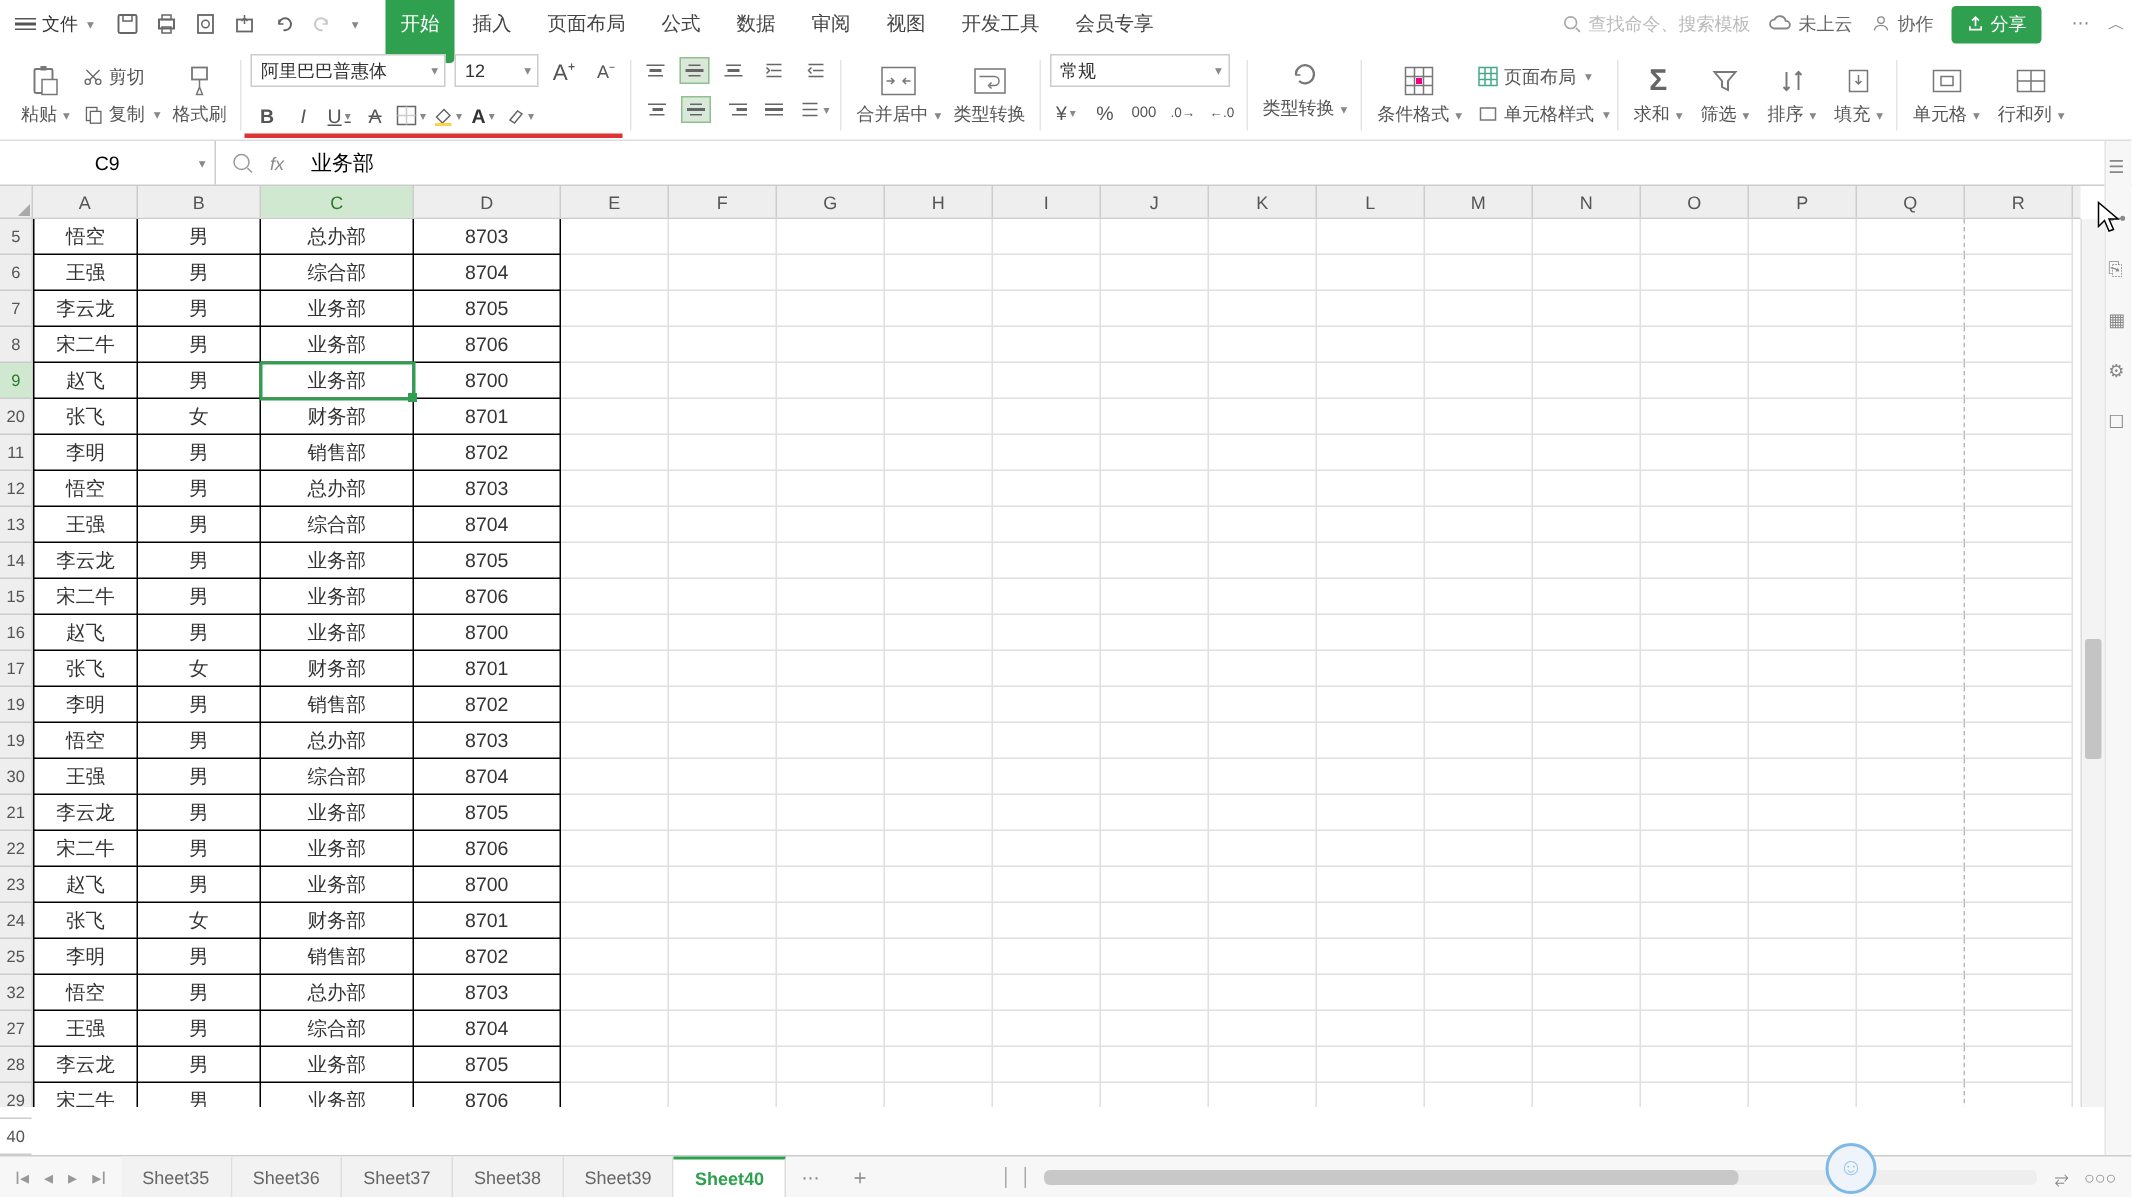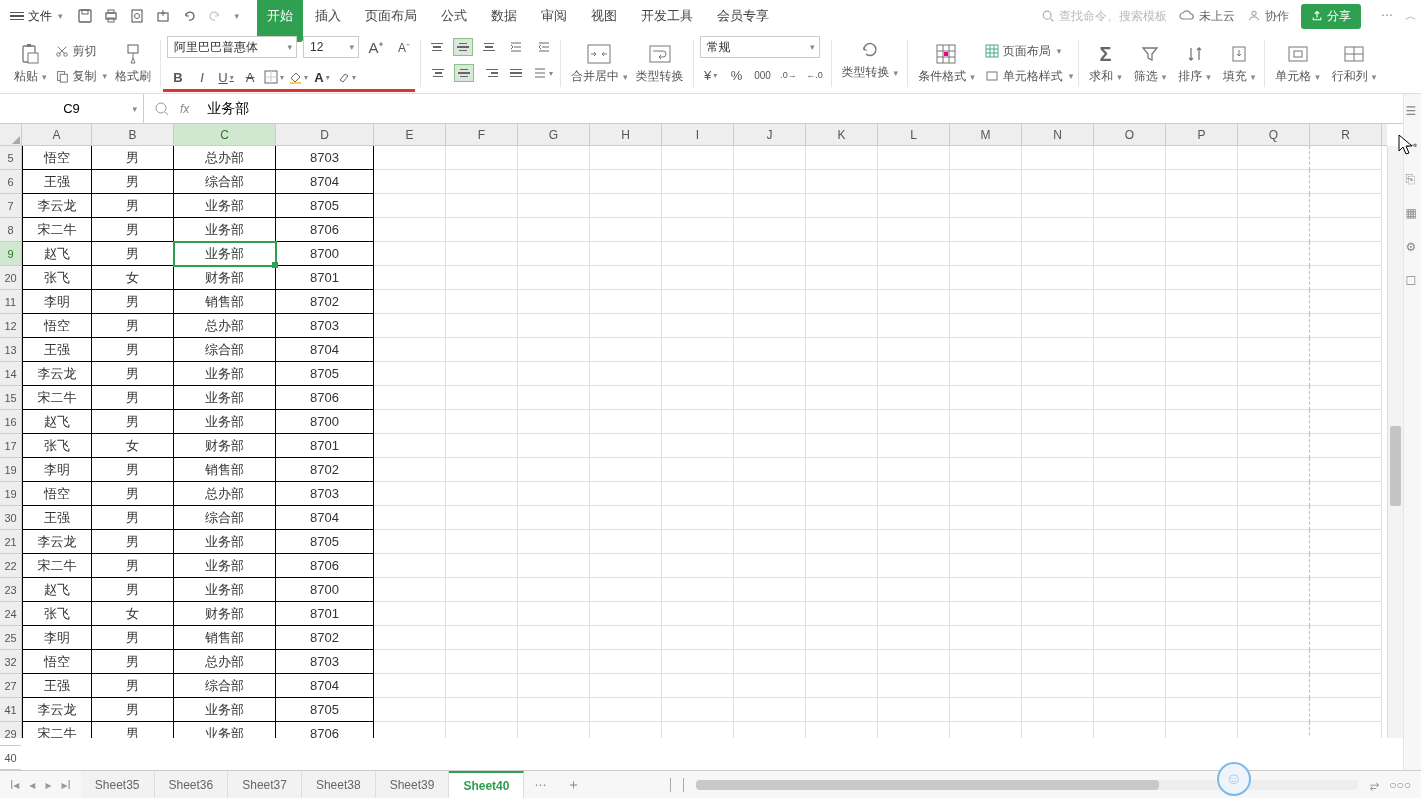--- a/index.html
+++ b/index.html
@@ -558,21 +558,21 @@
       <div class="rowhead">19</div>
       <div class="rowhead">19</div>
       <div class="rowhead">30</div>
       <div class="rowhead">21</div>
       <div class="rowhead">22</div>
       <div class="rowhead">23</div>
       <div class="rowhead">24</div>
       <div class="rowhead">25</div>
       <div class="rowhead">32</div>
       <div class="rowhead">27</div>
-      <div class="rowhead">41</div>
+      <div class="rowhead">28</div>
       <div class="rowhead">29</div>
       <div class="rowhead">40</div>
     </div>
   <div class="cells" id="cells">
       <div class="cellrow">
         <div class="cell databorder" style="width: 70px; border-left: 1px solid rgb(0, 0, 0);">悟空</div>
         <div class="cell databorder" style="width: 82px;">男</div>
         <div class="cell databorder" style="width: 102px;">总办部</div>
         <div class="cell databorder" style="width: 98px;">8703</div>
         <div class="cell" style="width: 72px;"></div>

